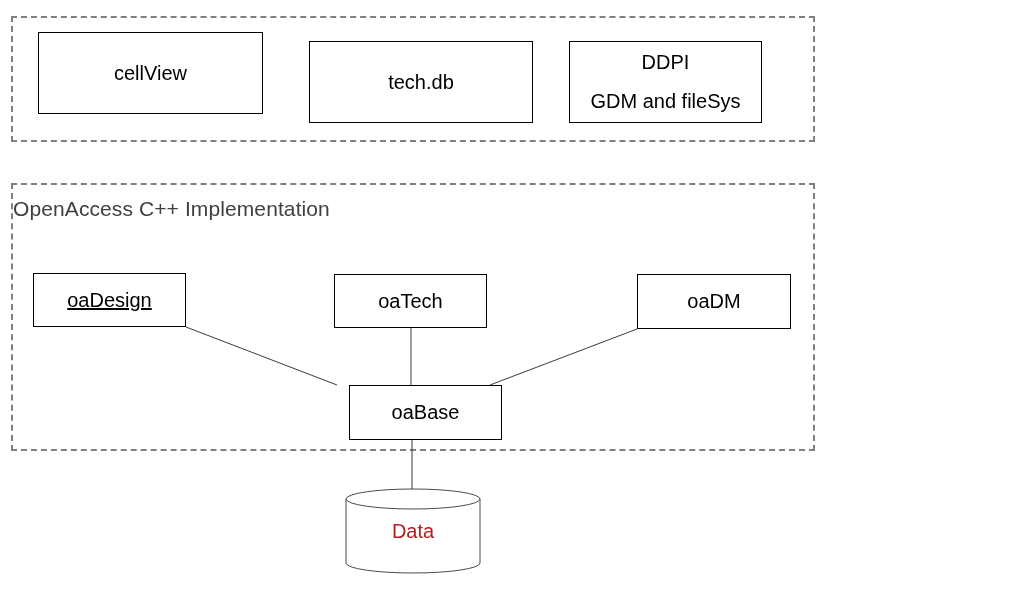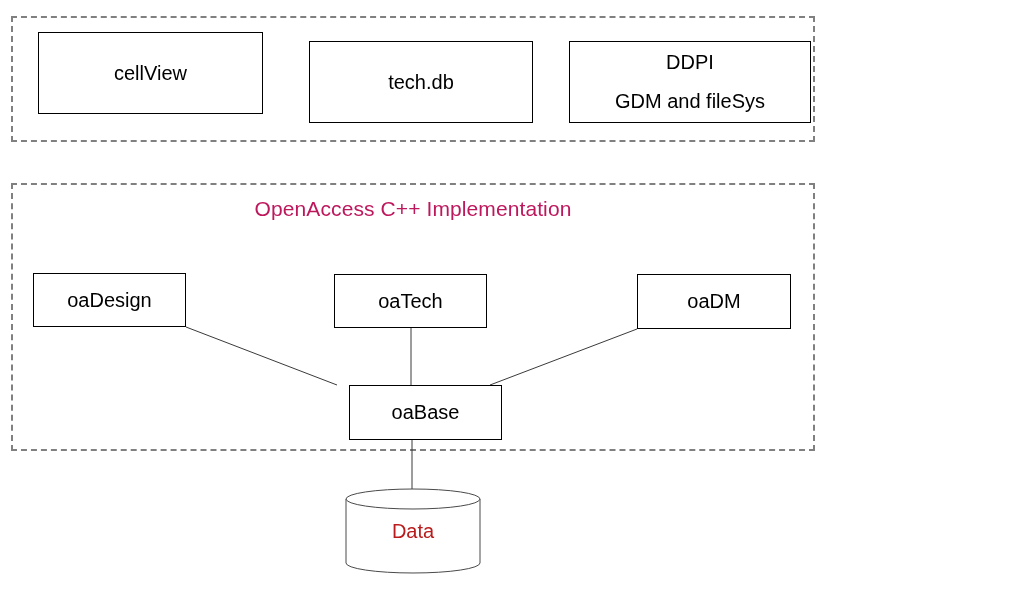--- a/index.html
+++ b/index.html
@@ -36,45 +36,44 @@
     left: 11px;
     top: 183px;
     width: 804px;
     height: 268px;
   }
   .group-title {
     position: absolute;
     left: 0;
     right: 0;
     top: 12px;
-    text-align: center;
     font-size: 21px;
-    color: #be185d;
+    color: #404040;
     line-height: 1.1;
     letter-spacing: 0.1px;
   }
   
   .node {
     position: absolute;
     box-sizing: border-box;
     border: 1px solid #000000;
     background: #ffffff;
     display: flex;
     align-items: center;
     justify-content: center;
     text-align: center;
     font-size: 20px;
     color: #000000;
     line-height: 1.25;
     z-index: 3;
   }
   #node-cellview  { left: 38px;  top: 32px;  width: 225px; height: 82px; }
   #node-techdb    { left: 309px; top: 41px;  width: 224px; height: 82px; text-align: center; }
-  #node-ddpi      { left: 569px; top: 41px;  width: 242px; height: 82px; }
-  #node-oadesign  { left: 33px;  top: 273px; width: 153px; height: 54px; }
+  #node-ddpi      { left: 569px; top: 41px;  width: 193px; height: 82px; }
+  #node-oadesign  { left: 33px;  top: 273px; width: 153px; height: 54px; text-decoration: underline; }
   #node-oatech    { left: 334px; top: 274px; width: 153px; height: 54px; }
   #node-oadm      { left: 637px; top: 274px; width: 154px; height: 55px; }
   #node-oabase    { left: 349px; top: 385px; width: 153px; height: 55px; }
   .node-label { display: block; }
   .node-label .line2 { display: block; margin-top: 14px; }
 
   
   #connectors {
     position: absolute;
     left: 0;

